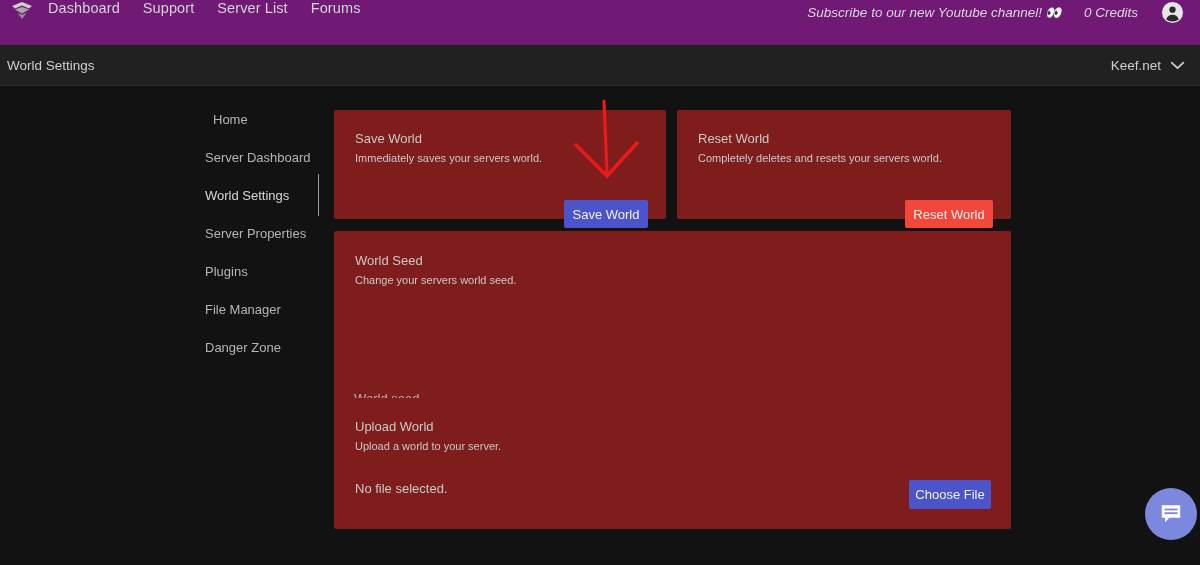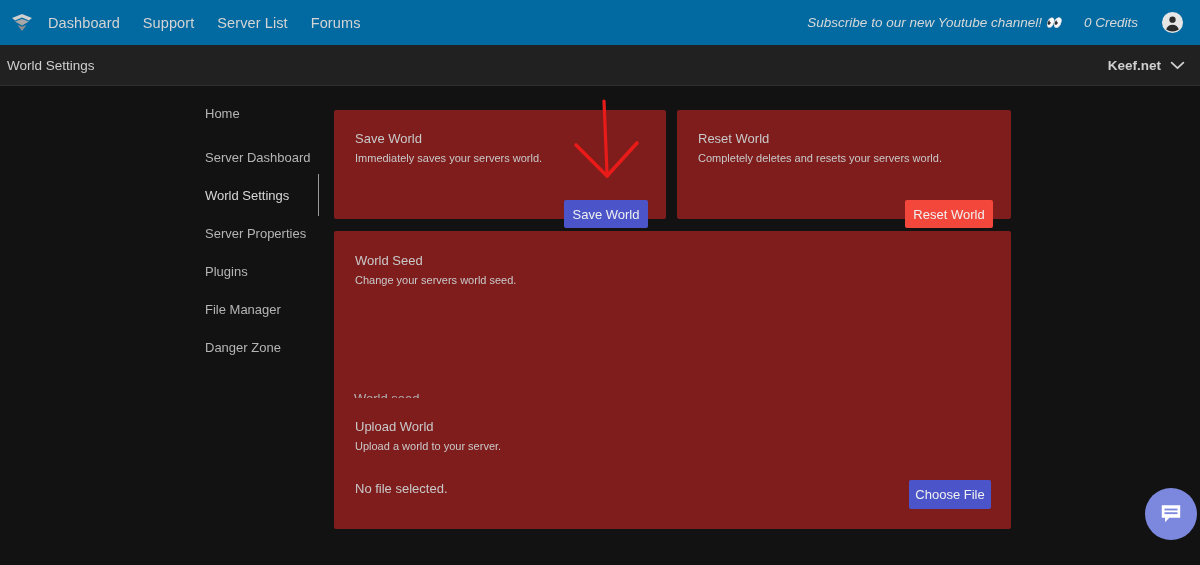--- a/index.html
+++ b/index.html
@@ -7,22 +7,22 @@
     width: 1200px; height: 565px;
     background: #121212;
     font-family: "Liberation Sans", sans-serif;
     overflow: hidden;
   }
 
   
   .topnav {
     position: absolute; top: 0; left: 0;
     width: 1200px; height: 45px;
-    background: #0369a1;
-    display: flex; align-items: center;
+    background: #701a75;
+    display: flex; align-items: flex-start;
   }
   .logo { width: 44px; display: flex; align-items: center; justify-content: center; }
   .logo svg { display: block; }
   .nav-links { display: flex; align-items: center; gap: 23px; margin-left: 4px; }
   .nav-link {
     color: #d4d4d4; font-size: 14.5px; letter-spacing: .1px;
     cursor: pointer; white-space: nowrap;
   }
   .nav-right {
     margin-left: auto; display: flex; align-items: center; gap: 22px;
@@ -39,21 +39,21 @@
     position: absolute; top: 45px; left: 0;
     width: 1200px; height: 41px;
     background: #212121;
     display: flex; align-items: center;
     border-bottom: 1px solid #2e2e2e;
   }
   .crumb { color: #cfcfcf; font-size: 13.5px; margin-left: 7px; }
   .server-sel {
     margin-left: auto; margin-right: 15px;
     display: flex; align-items: flex-end; gap: 9px;
-    color: #cfcfcf; font-size: 13.5px; cursor: pointer; font-weight: bold;
+    color: #cfcfcf; font-size: 13.5px; cursor: pointer;
   }
   .chev { display: block; }
 
   
   .stage { position: absolute; top: 86px; left: 0; width: 1200px; height: 479px; background: #121212; }
 
   
   .sidebar {
     position: absolute; left: 0; top: 0;
     width: 319px; height: 479px;
@@ -153,21 +153,21 @@
       <svg width="15" height="9" viewBox="0 0 16 10" aria-hidden="true">
         <path d="M1.5 1.8 L8 8 L14.5 1.8" stroke="#cfcfcf" stroke-width="2" fill="none" stroke-linecap="round" stroke-linejoin="round"></path>
       </svg>
     </span>
   </span>
 </div>
 
 <div class="stage">
 
   <nav class="sidebar">
-    <div class="side-item" style="top:8px;">
+    <div class="side-item" style="top:14px;padding-left:8px;">
       <span class="side-label">Home</span>
     </div>
     <div class="side-item" style="top:52px;">
       <span class="side-label">Server Dashboard</span>
     </div>
     <div class="side-item active" style="top:90px;">
       <span class="side-label">World Settings</span>
     </div>
     <div class="side-item" style="top:128px;">
       <span class="side-label">Server Properties</span>

